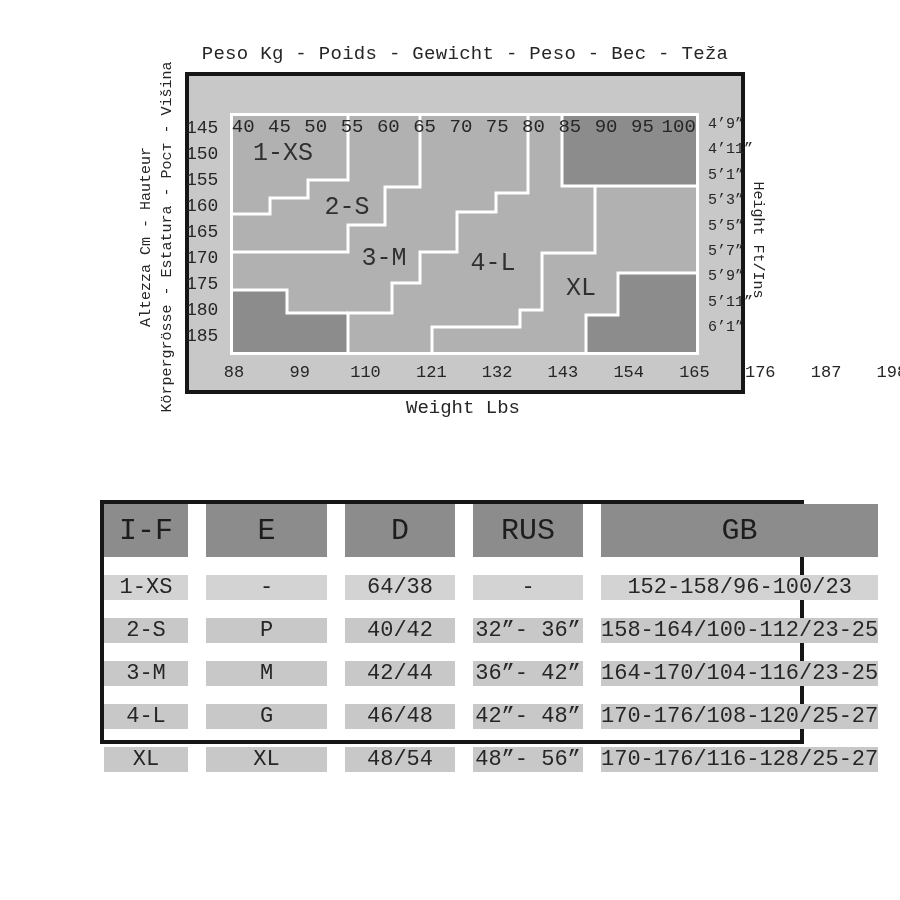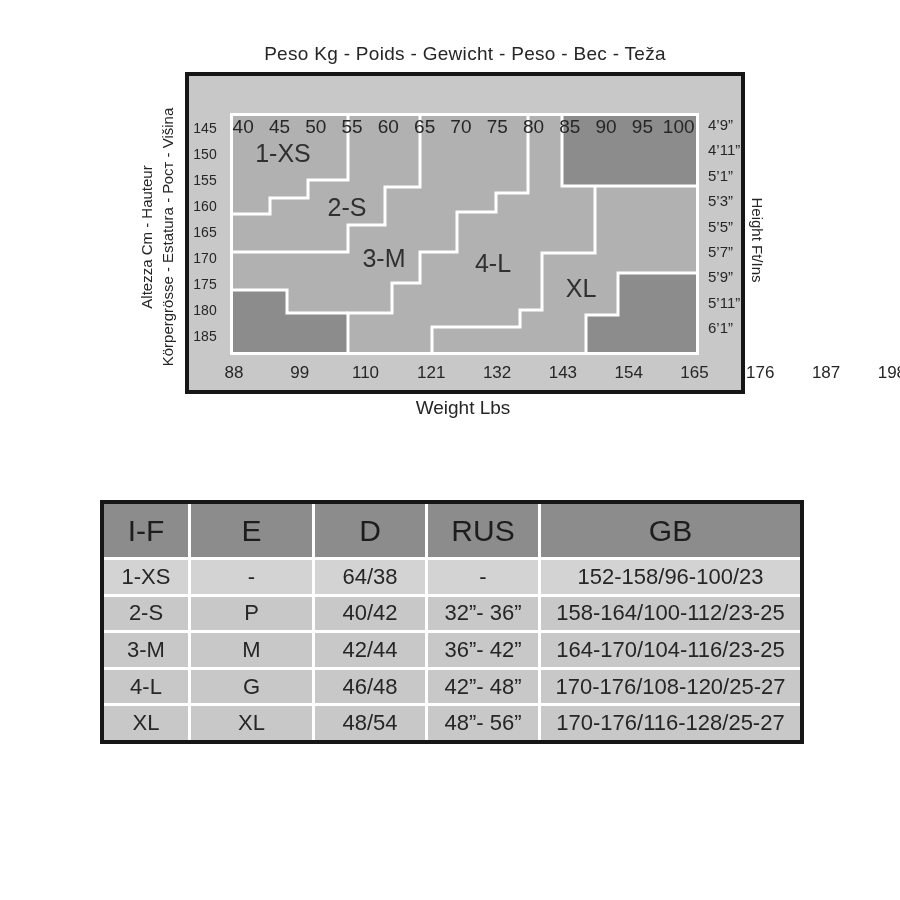--- a/index.html
+++ b/index.html
@@ -1,50 +1,50 @@
 <!DOCTYPE html>
 <html><head>
 <meta charset="utf-8">
 <style>
   html,body { margin:0; padding:0; background:#fff; }
   .page { position:relative; width:900px; height:900px; background:#ffffff;
-          font-family:Liberation Sans, sans-serif; color:#262626; overflow:hidden; }
+          font-family:Liberation Mono, monospace; color:#262626; overflow:hidden; }
 
   
   .chart-title { position:absolute; left:185px; top:43px; width:560px; text-align:center;
                  font-size:19px; letter-spacing:.3px; }
   .chart-frame { position:absolute; left:185px; top:72px; width:552px; height:314px;
                  background:#c8c8c8; border:4px solid #161616; }
   .plot-svg  { position:absolute; left:230px; top:113px; }
 
   .kg-axis   { position:absolute; left:225px; top:84px; display:flex; }
   .kg-axis span  { width:36.3px; text-align:center; font-size:19px; line-height:22px;margin-top:32px; }
   .lbs-axis  { position:absolute; left:215px; top:362px; display:flex;gap:28px; }
   .lbs-axis span { width:37.8px; text-align:center; font-size:17px; line-height:22px; }
   .cm-axis   { position:absolute; left:186px; top:115px; width:38px; }
-  .cm-axis span  { display:block; height:26px; line-height:26px; text-align:center; font-size:14px; }
+  .cm-axis span  { display:block; height:26px; line-height:26px; text-align:left; font-size:18px; }
   .ftins-axis{ position:absolute; left:708px; top:112px; width:42px; }
   .ftins-axis span { display:block; height:25.4px; line-height:25.4px; font-size:15px; }
 
   .zone-label { position:absolute; transform:translate(-50%,-50%); font-size:25px;
                 color:#303030; white-space:nowrap; }
   .z0 { left:283px; top:153px; } .z1 { left:347px; top:207px; } .z2 { left:384px; top:258px; }
   .z3 { left:493px; top:263px; } .z4 { left:581px; top:288px; }
 
   .left-rot  { position:absolute; left:157px; top:237px; transform:translate(-50%,-50%) rotate(-90deg);
                white-space:nowrap; text-align:center; font-size:15px; line-height:21px; }
   .right-rot { position:absolute; left:757px; top:240px; transform:translate(-50%,-50%) rotate(90deg);
                white-space:nowrap; font-size:15px; }
   .lbs-title { position:absolute; left:463px; top:408px; transform:translate(-50%,-50%); font-size:19px; }
 
   
   .size-table { position:absolute; left:100px; top:500px; width:696px; height:236px;
                 border:4px solid #161616; background:#ffffff; display:grid;
                 grid-template-columns:84px 121px 110px 110px 1fr;
-                grid-template-rows:53px repeat(5, 1fr); gap:3px; }
+                grid-template-rows:53px repeat(5, 1fr); gap:18px; }
   .size-table .cell { display:flex; align-items:center; justify-content:center;
                       background:#c8c8c8; font-size:22px; white-space:nowrap; }
   .size-table .head { background:#8c8c8c; font-size:30px; color:#1d1d1d; }
   .size-table .r0   { background:#d3d3d3; }
 </style>
 </head>
 <body>
 
 <div class="page">
 

